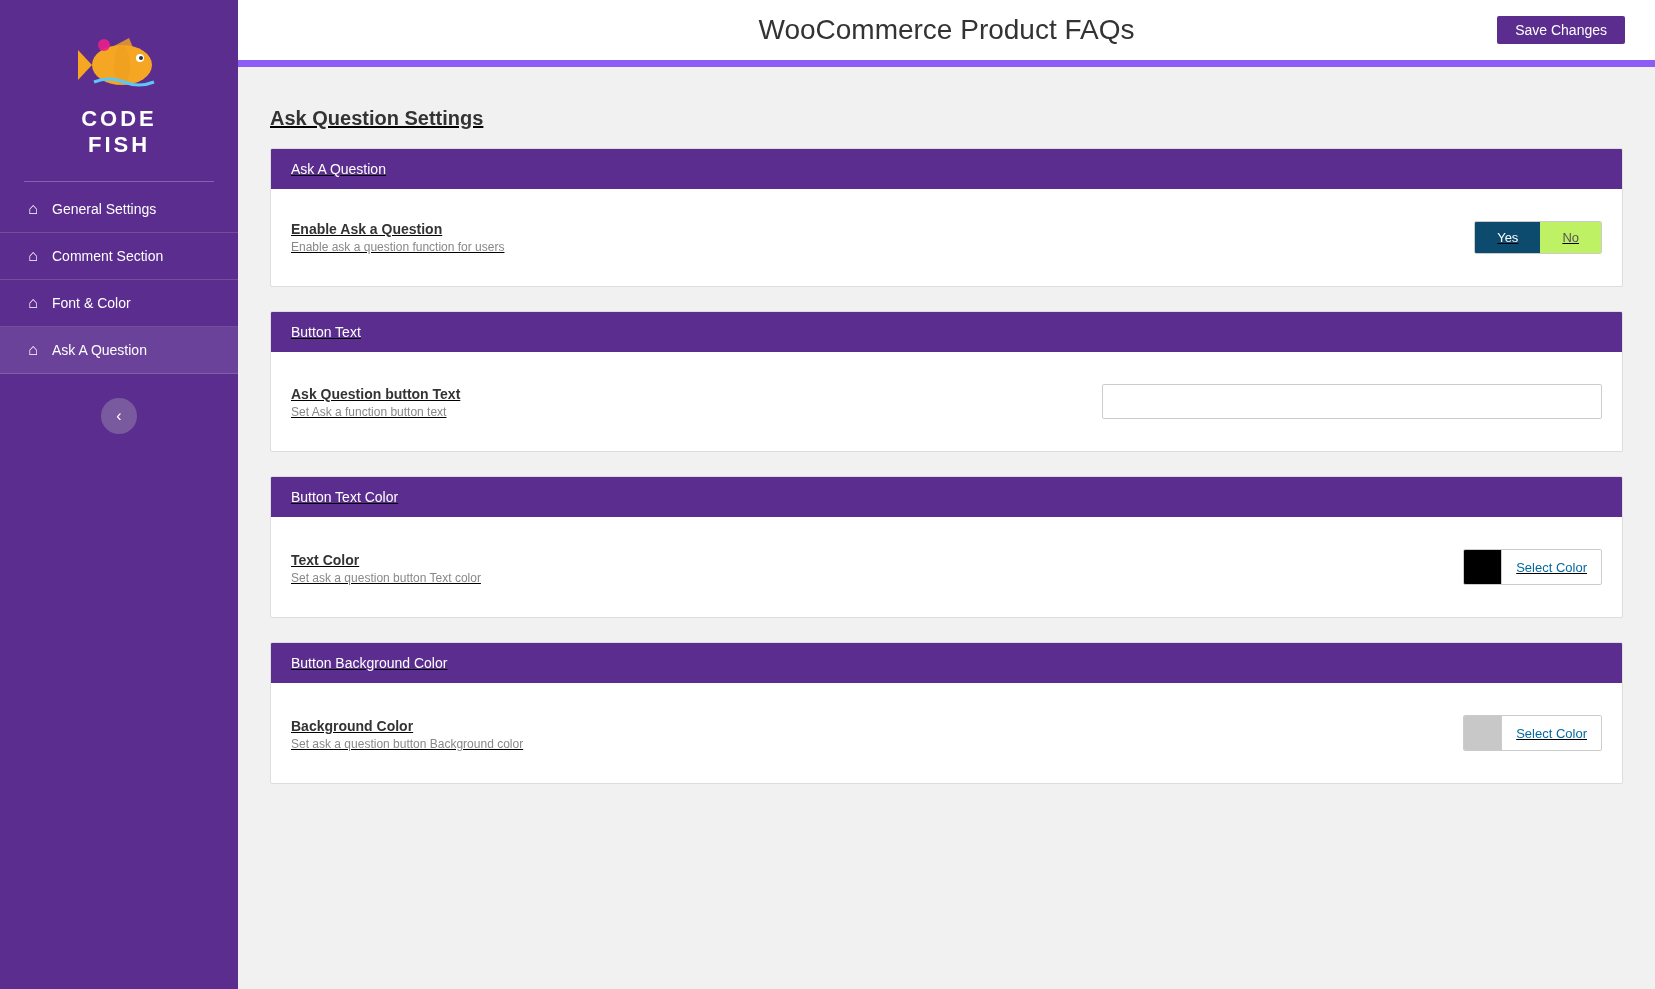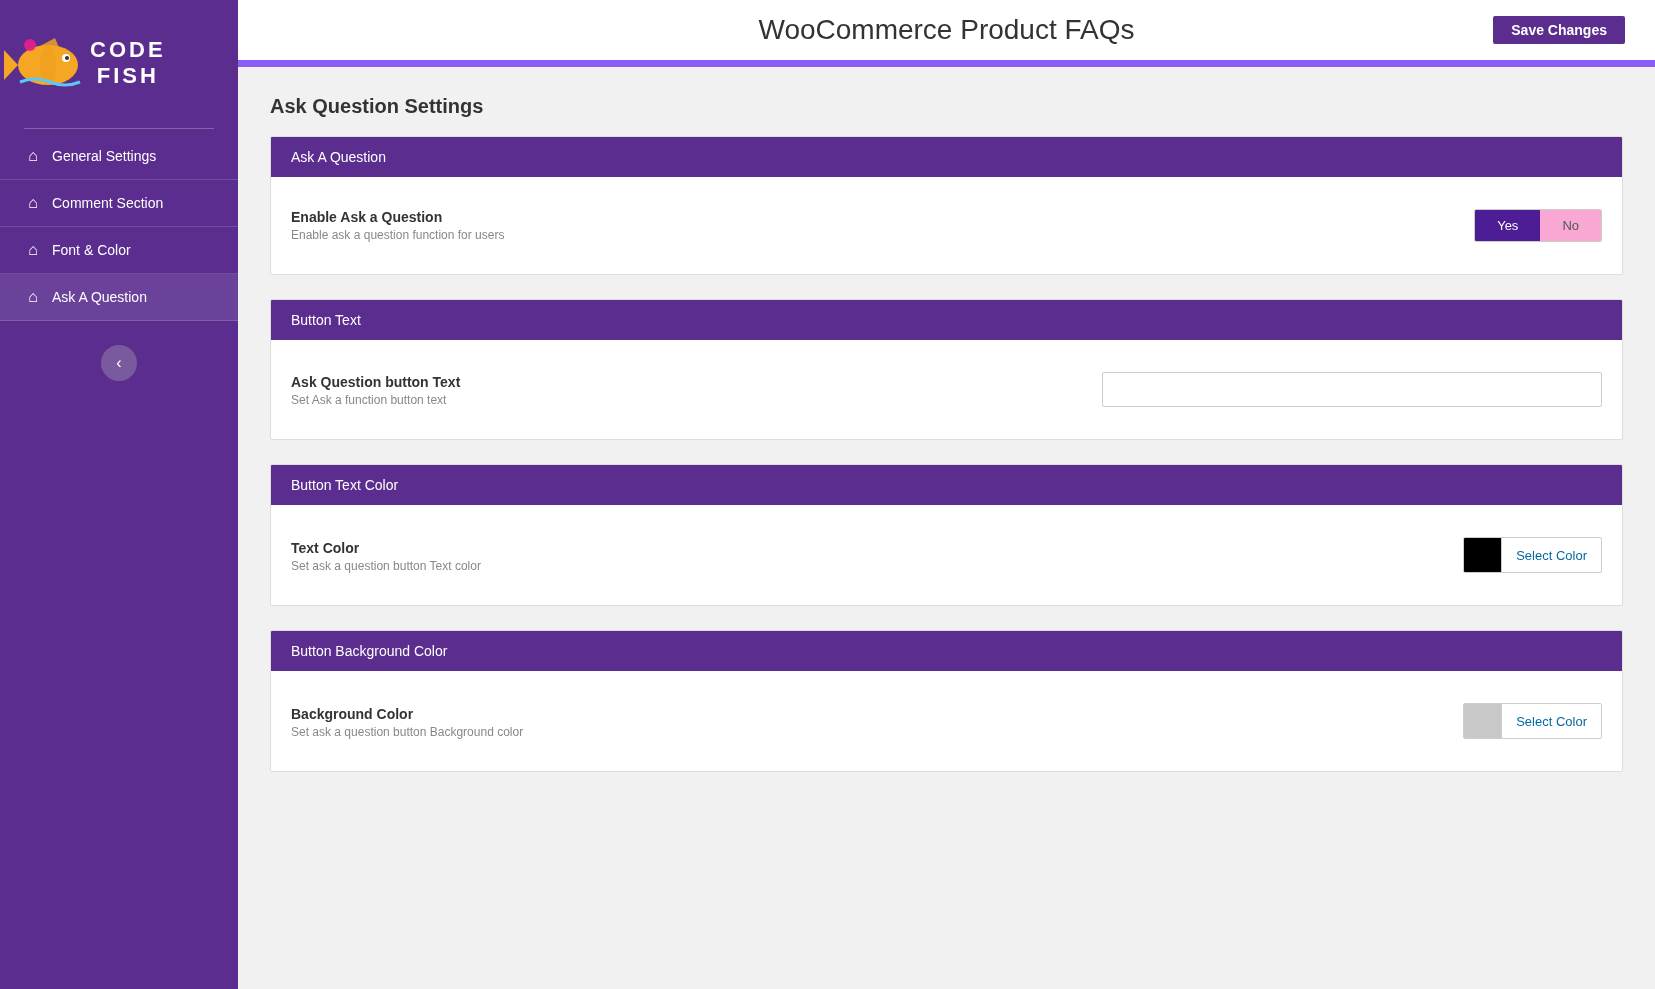--- a/index.html
+++ b/index.html
@@ -12,20 +12,21 @@
       background: #5b2d8e;
       display: flex;
       flex-direction: column;
       align-items: center;
       padding-bottom: 20px;
       position: relative;
     }
 
     #logo-area {
       display: flex;
+      flex-direction: column;
       align-items: center;
       padding: 20px 0 18px;
       width: 100%;
     }
 
     .fish-logo {
       width: 90px;
       height: 80px;
       margin-bottom: 6px;
     }
@@ -115,28 +116,29 @@
     }
 
     .save-changes-btn {
       position: absolute;
       right: 30px;
       background: #5b2d8e;
       color: #fff;
       border: none;
       padding: 6px 18px;
       font-size: 14px;
-      font-weight: 700;
+      font-weight: 400;
       cursor: pointer;
       border-radius: 2px;
     }
 
     #content {
-      padding: 28px 32px;
+      padding: 40px 32px;
       flex: 1;
+      text-decoration: underline;
     }
 
     .section-heading {
       font-size: 20px;
       font-weight: 600;
       color: #333;
       margin-bottom: 18px;
     }
 
     .settings-card {
@@ -188,26 +190,26 @@
 
     .toggle-btn {
       padding: 8px 22px;
       font-size: 13px;
       border: none;
       cursor: pointer;
       font-weight: 500;
     }
 
     .toggle-btn.active {
-      background: #4c1d95;
+      background: #0c4a6e;
       color: #fff;
     }
 
     .toggle-btn.inactive {
-      background: #f9a8d4;
+      background: #bef264;
       color: #555;
     }
 
     
     .text-input {
       border: 1px solid #ccc;
       padding: 9px 12px;
       font-size: 13px;
       width: 500px;
       outline: none;

